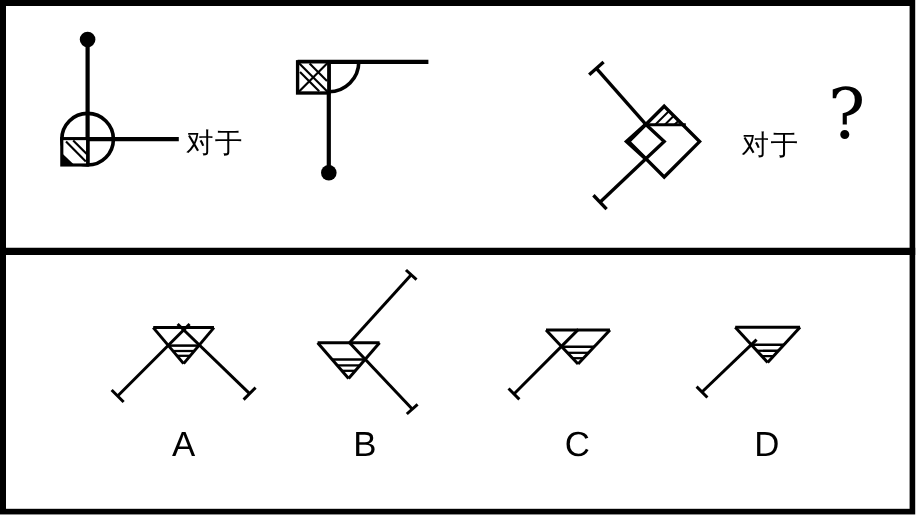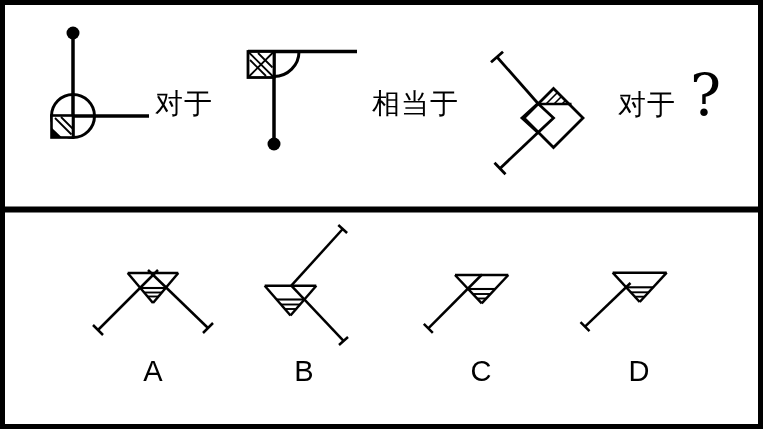--- a/index.html
+++ b/index.html
@@ -7,25 +7,26 @@
     position:relative;
     width:763px;height:429px;
     background:#fff;
     font-family:"Liberation Sans",sans-serif;
     overflow:hidden;
   }
   #art{position:absolute;left:0;top:0;}
   .cn{
     position:absolute;
     font-family:"DejaVu Serif","Liberation Serif",serif;
-    font-size:28px;
+    font-size:23px;
     line-height:36px;
     color:#000;
     white-space:nowrap;
     letter-spacing:1px;
+    margin-top:16px;
   }
   .qmark{
     position:absolute;
     font-family:"DejaVu Serif","Liberation Serif",serif;
     font-size:58px;
     line-height:58px;
     color:#000;
   }
   .opt-label{
     position:absolute;
@@ -139,21 +140,20 @@
       <line x1="666.7" y1="272.7" x2="639.7" y2="302"></line>
       <line x1="626.2" y1="287.3" x2="653.3" y2="287.3" stroke-width="2.1"></line>
       <line x1="630.8" y1="292.3" x2="648.7" y2="292.3" stroke-width="1.9"></line>
       <line x1="634.8" y1="296.7" x2="644.6" y2="296.7" stroke-width="1.9"></line>
       <line x1="585" y1="326.7" x2="630.5" y2="283"></line>
       <line x1="580.5" y1="322.2" x2="589.5" y2="331.2"></line>
     </g>
   </svg>
 
   <div class="cn" style="left:155px;top:86px;">对于</div>
-  <div class="cn" style="left:372px;top:86px;">相当于</div>
   <div class="cn" style="left:618px;top:87px;">对于</div>
   <div class="qmark" style="left:690px;top:66px;">?</div>
 
   <div class="opt-label" style="left:153px;top:356px;">A</div>
   <div class="opt-label" style="left:304px;top:356px;">B</div>
   <div class="opt-label" style="left:481px;top:356px;">C</div>
   <div class="opt-label" style="left:639px;top:356px;">D</div>
 
 </div>
 

